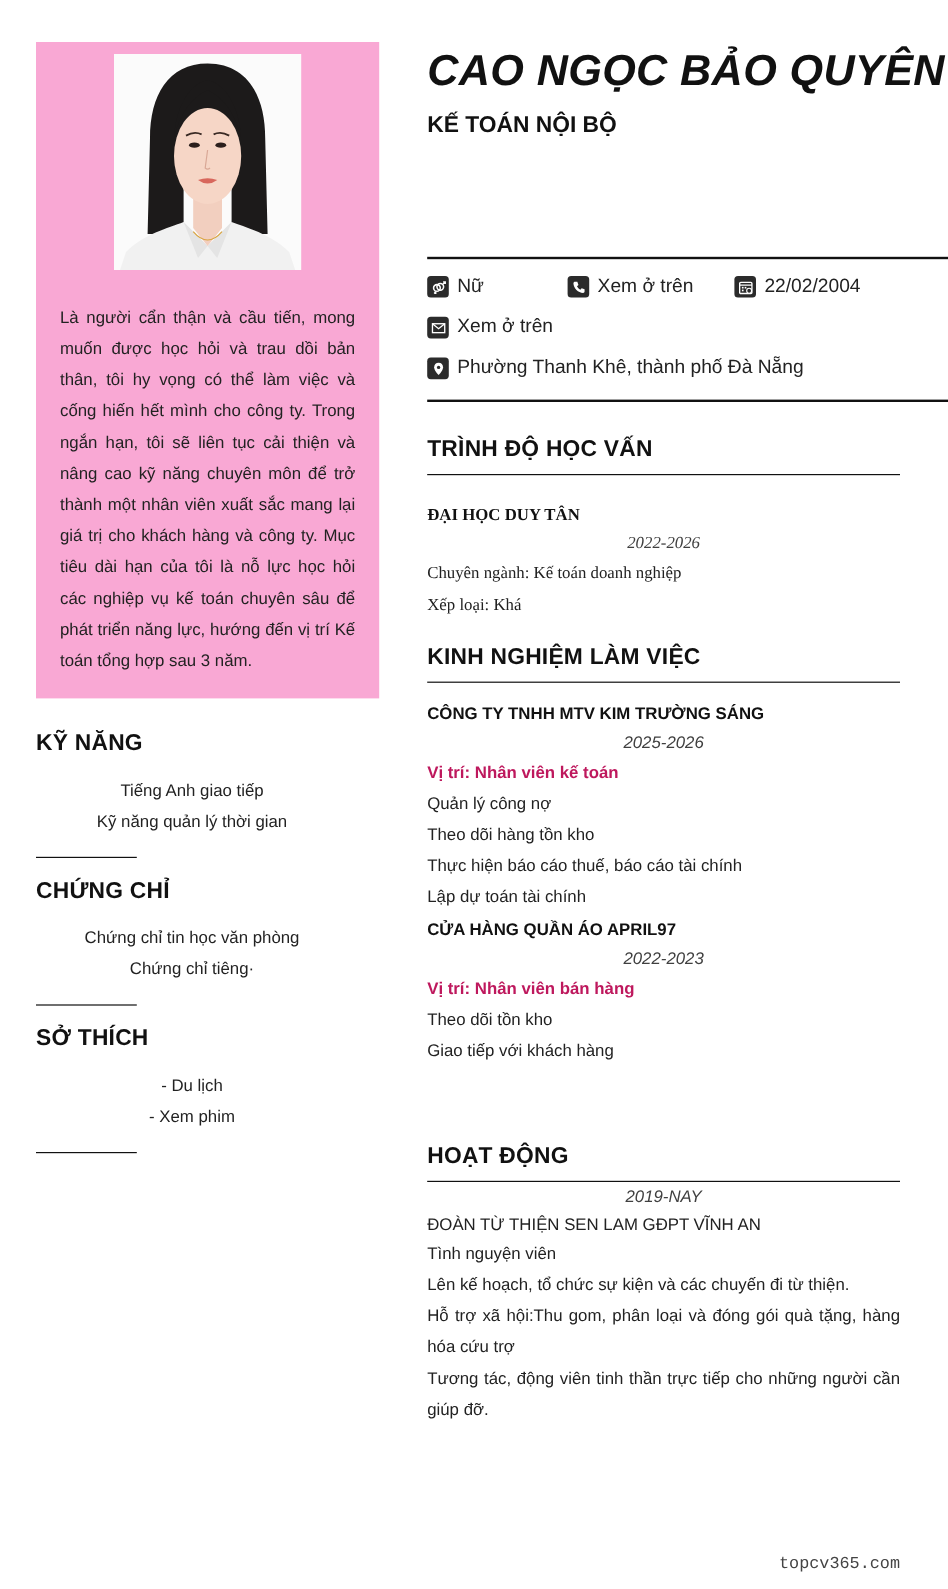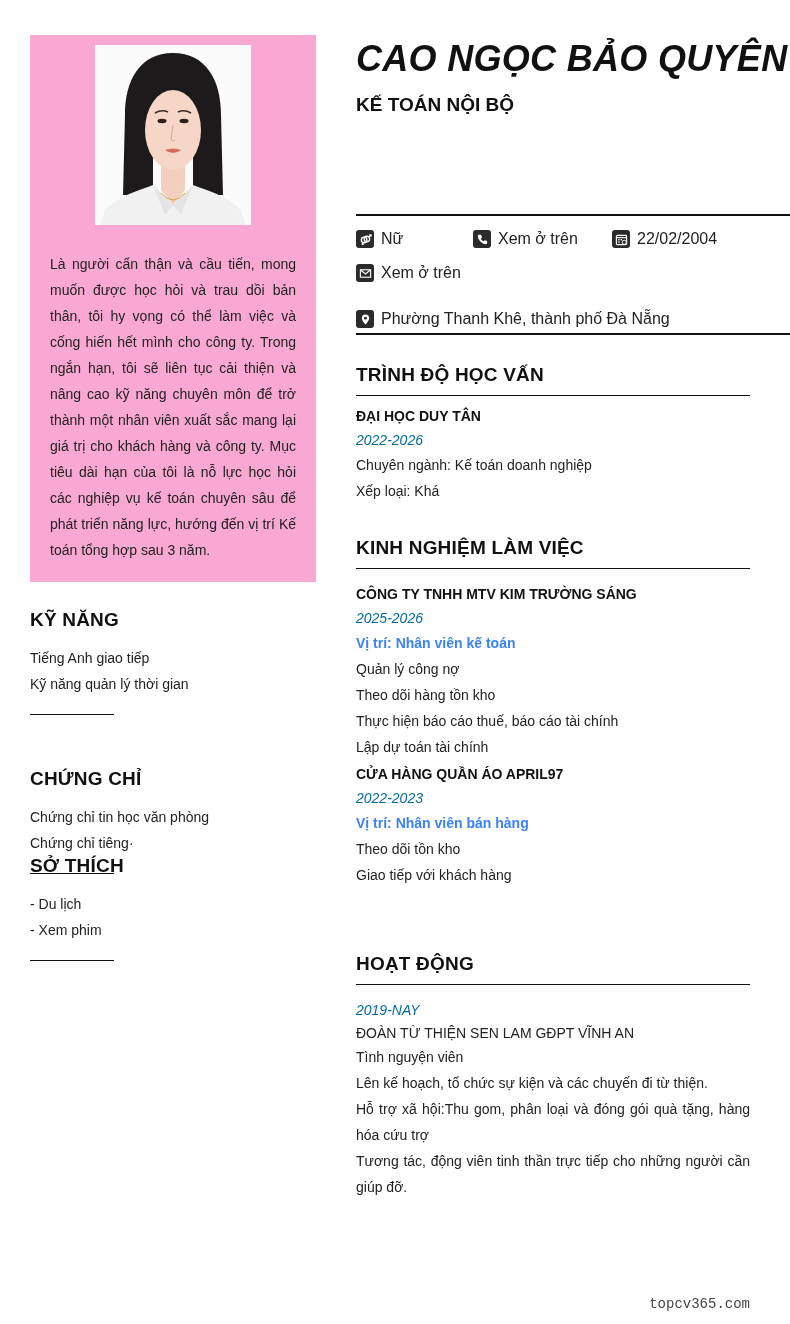--- a/index.html
+++ b/index.html
@@ -8,40 +8,40 @@
 
     
     .left-col { position: absolute; left: 30px; top: 35px; width: 286px; }
     .profile-box { background: #f9a8d4; width: 286px; height: 547px; position: relative; }
     .photo { position: absolute; left: 65px; top: 10px; width: 156px; height: 180px; background: #ffffff; overflow: hidden; }
     .photo svg { width: 100%; height: 100%; display: block; }
     .objective { position: absolute; left: 20px; top: 216px; width: 246px; font-size: 14px; line-height: 26px; text-align: justify; color: #222; }
 
     .side-section { position: absolute; left: 30px; width: 260px; }
     .side-title { font-size: 19px; font-weight: bold; color: #111; letter-spacing: 0.2px; }
-    .side-items { margin-top: 14px; }
+    .side-items { margin-top: 14px; text-align: center; }
     .side-item { font-size: 14px; line-height: 26px; color: #222; }
     .side-divider { width: 84px; height: 1px; background: #111; }
 
     
     .right-col { position: absolute; left: 356px; top: 0; width: 434px; }
     .name { position: absolute; top: 38px; left: 0; font-size: 36px; font-weight: bold; color: #111; white-space: nowrap; letter-spacing: 0.3px; font-style: italic; }
     .job-title { position: absolute; top: 94px; left: 0; font-size: 19px; font-weight: bold; color: #111; white-space: nowrap; }
     .thick-line { position: absolute; left: 0; width: 434px; height: 2px; background: #111; }
     .info-row { position: absolute; left: 0; height: 24px; display: flex; align-items: center; font-size: 16px; color: #222; }
     .info-item { display: flex; align-items: center; white-space: nowrap; }
     .info-icon { width: 18px; height: 18px; border-radius: 3px; background: #2b2b2b; margin-right: 7px; display: inline-flex; align-items: center; justify-content: center; flex-shrink: 0; }
     .info-icon svg { width: 13px; height: 13px; display: block; }
 
     .main-section { position: absolute; left: 0; width: 394px; }
     .main-title { font-size: 19px; font-weight: bold; color: #111; letter-spacing: 0.2px; }
     .main-rule { width: 394px; height: 1px; background: #111; margin-top: 9px; }
     .entry-head { font-size: 14px; font-weight: bold; color: #111; line-height: 24px; }
-    .entry-date { font-size: 14px; font-style: italic; color: #0369a1; line-height: 24px; }
-    .entry-role { font-size: 14px; font-weight: bold; color: #3b82f6; line-height: 26px; }
+    .entry-date { font-size: 14px; font-style: italic; color: #404040; line-height: 24px; text-align: center; }
+    .entry-role { font-size: 14px; font-weight: bold; color: #be185d; line-height: 26px; }
     .entry-line { font-size: 14px; color: #222; line-height: 26px; text-align: justify; }
 
     .footer-mark { position: absolute; right: 40px; top: 1296px; font-family: "Liberation Mono", "DejaVu Sans Mono", monospace; font-size: 14px; color: #444; }
   </style>
 </head>
 <body>
 
 <div class="left-col">
   <div class="profile-box">
     <div class="photo">
@@ -77,21 +77,21 @@
 
 <div class="side-section" style="top: 609px;">
   <h2 class="side-title">KỸ NĂNG</h2>
   <div class="side-items">
     <div class="side-item">Tiếng Anh giao tiếp</div>
     <div class="side-item">Kỹ năng quản lý thời gian</div>
   </div>
   <div class="side-divider" style="margin-top: 17px;"></div>
 </div>
 
-<div class="side-section" style="top: 768px;">
+<div class="side-section" style="top: 732px;">
   <h2 class="side-title">CHỨNG CHỈ</h2>
   <div class="side-items">
     <div class="side-item">Chứng chỉ tin học văn phòng</div>
     <div class="side-item">Chứng chỉ tiêng·</div>
   </div>
   <div class="side-divider" style="margin-top: 17px;"></div>
 </div>
 
 <div class="side-section" style="top: 855px;">
   <h2 class="side-title">SỞ THÍCH</h2>
@@ -148,38 +148,38 @@
       <span class="info-icon">
         <svg viewBox="0 0 14 14">
             <rect x="1.5" y="3" width="11" height="8" stroke="#fff" stroke-width="1.2" fill="none"></rect>
             <path d="M1.5 3 L7 7.5 L12.5 3" stroke="#fff" stroke-width="1.2" fill="none"></path>
           </svg>
       </span>
       <span>Xem ở trên</span>
     </div>
   </div>
 
-  <div class="info-row" style="top: 307px;">
+  <div class="info-row" style="top: 295px;">
     <div class="info-item">
       <span class="info-icon">
         <svg viewBox="0 0 14 14">
             <path d="M7 1.5 C4.5 1.5 3 3.3 3 5.5 C3 8.5 7 12.5 7 12.5 C7 12.5 11 8.5 11 5.5 C11 3.3 9.5 1.5 7 1.5 Z" fill="#fff"></path>
             <circle cx="7" cy="5.6" r="1.5" fill="#2b2b2b"></circle>
           </svg>
       </span>
       <span>Phường Thanh Khê, thành phố Đà Nẵng</span>
     </div>
   </div>
 
   <div class="thick-line" style="top: 333px;"></div>
 
   <section class="main-section" style="top: 364px;">
     <h2 class="main-title">TRÌNH ĐỘ HỌC VẤN</h2>
     <div class="main-rule"></div>
-    <div style="margin-top: 8px;">
+    <div style="margin-top: 22px; font-family: Liberation Serif, serif;">
       <div class="entry-head">ĐẠI HỌC DUY TÂN</div>
       <div class="entry-date">2022-2026</div>
       <div class="entry-line">Chuyên ngành: Kế toán doanh nghiệp</div>
       <div class="entry-line">Xếp loại: Khá</div>
     </div>
   </section>
 
   <section class="main-section" style="top: 537px;">
     <h2 class="main-title">KINH NGHIỆM LÀM VIỆC</h2>
     <div class="main-rule"></div>
@@ -197,21 +197,21 @@
       <div class="entry-date">2022-2023</div>
       <div class="entry-role">Vị trí: Nhân viên bán hàng</div>
       <div class="entry-line">Theo dõi tồn kho</div>
       <div class="entry-line">Giao tiếp với khách hàng</div>
     </div>
   </section>
 
   <section class="main-section" style="top: 953px;">
     <h2 class="main-title">HOẠT ĐỘNG</h2>
     <div class="main-rule"></div>
-    <div style="margin-top: 13px;">
+    <div style="">
       <div class="entry-date">2019-NAY</div>
       <div class="entry-line" style="line-height: 22px;">ĐOÀN TỪ THIỆN SEN LAM GĐPT VĨNH AN</div>
       <div class="entry-line">Tình nguyện viên</div>
       <div class="entry-line">Lên kế hoạch, tổ chức sự kiện và các chuyến đi từ thiện.</div>
       <div class="entry-line">Hỗ trợ xã hội:Thu gom, phân loại và đóng gói quà tặng, hàng hóa cứu trợ</div>
       <div class="entry-line">Tương tác, động viên tinh thần trực tiếp cho những người cần giúp đỡ.</div>
     </div>
   </section>
 </div>
 

